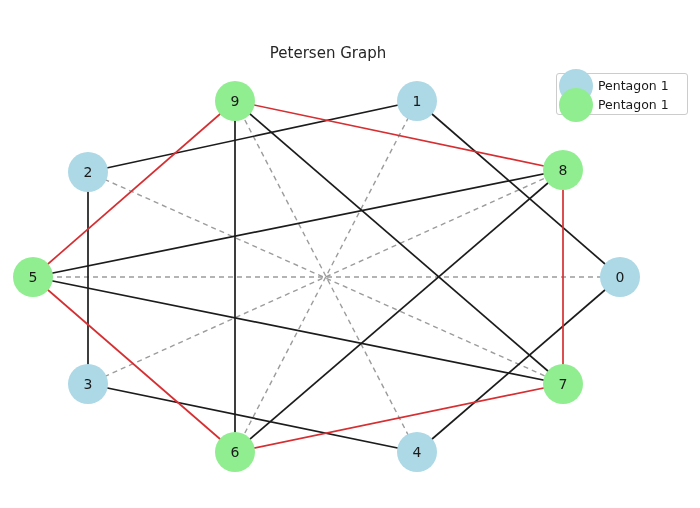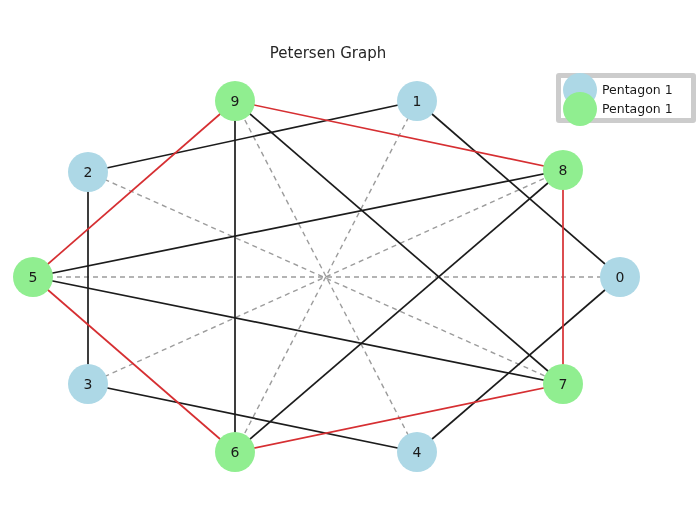--- a/index.html
+++ b/index.html
@@ -28,21 +28,21 @@
   svg.graph-canvas text {
     font-family: "DejaVu Sans", sans-serif;
   }
   .legend {
     position: absolute;
     left: 556px;
     top: 73px;
     width: 130px;
     height: 40px;
     background: rgba(255,255,255,0.85);
-    border: 5px solid #ef4444;
+    border: 1px solid #ef4444;
     border-radius: 3px;
   }
   .legend .swatch {
     position: absolute;
     width: 34px;
     height: 34px;
     border-radius: 50%;
   }
   .legend .s1 { left: 2px; top: -5px; }
   .legend .s2 { left: 2px; top: 14px; }

